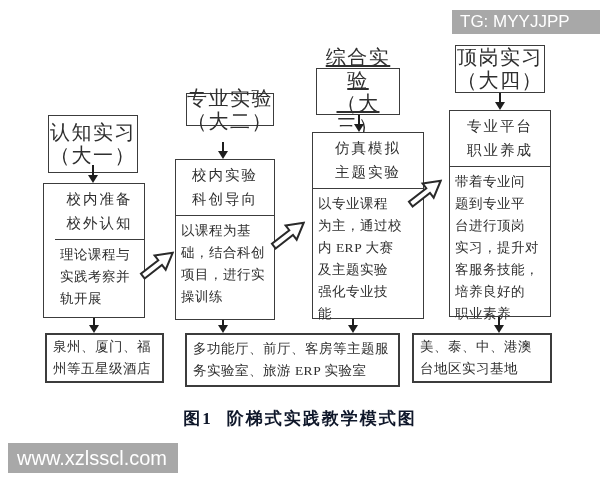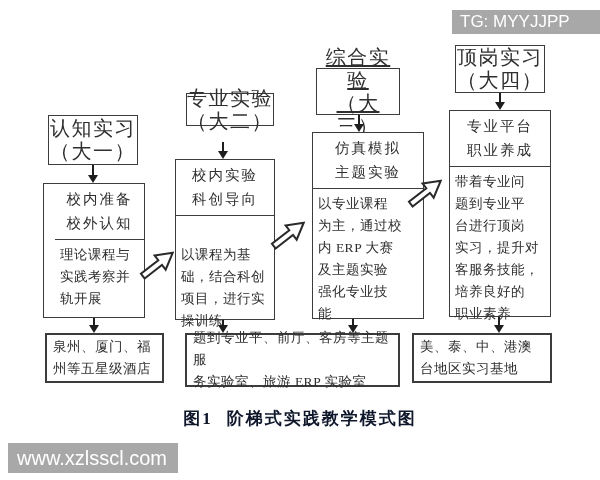--- a/index.html
+++ b/index.html
@@ -37,38 +37,38 @@
         font-family:"Liberation Sans","DejaVu Sans",sans-serif; display:flex; align-items:center; }
   .wm-tr { left:452px; top:10px; width:148px; height:24px; font-size:17px; padding-left:8px; }
   .wm-bl { left:8px; top:443px; width:161px; height:30px; font-size:20px; padding-left:9px; }
 </style>
 </head>
 <body>
 
 <div class="wm wm-tr">TG: MYYJJPP</div>
 <div class="wm wm-bl">www.xzlsscl.com</div>
 
-<div class="abs box ml" style="left:48px;top:115px;width:90px;height:50px;text-align:center;">认知实习
+<div class="abs box ml" style="left:48px;top:115px;width:90px;height:58px;text-align:center;">认知实习
 （大一）</div>
 <div class="varrow" style="left:86px;top:165px;height:18px;"></div>
 <div class="abs mainbox" style="left:43px;top:183px;width:102px;height:135px;padding-left:11px;">
   <div class="theme ml">校内准备
 校外认知</div>
   <div class="desc ml">理论课程与
 实践考察并
 轨开展</div>
 </div>
 <div class="varrow" style="left:87px;top:318px;height:15px;"></div>
 <div class="abs box heavy ml" style="left:45px;top:333px;width:119px;height:50px;">泉州、厦门、福
 州等五星级酒店</div>
 
 <div class="abs box ml" style="left:186px;top:93px;width:88px;height:33px;">专业实验
 （大二）</div>
 <div class="varrow" style="left:216px;top:142px;height:17px;"></div>
-<div class="abs mainbox" style="left:175px;top:159px;width:100px;height:161px;gap:24px;">
+<div class="abs mainbox" style="left:175px;top:159px;width:100px;height:161px;">
   <div class="theme ml">校内实验
 科创导向</div>
   <div class="desc ml">以课程为基
 础，结合科创
 项目，进行实
 操训练</div>
 </div>
 <div class="varrow" style="left:216px;top:320px;height:13px;"></div>
 
 <div class="abs box ml" style="left:316px;top:68px;width:84px;height:47px;text-decoration:underline;">综合实验
@@ -79,21 +79,21 @@
 主题实验</div>
   <div class="desc ml">以专业课程
 为主，通过校
 内 ERP 大赛
 及主题实验
 强化专业技
 能</div>
 </div>
 <div class="varrow" style="left:346px;top:319px;height:14px;"></div>
 
-<div class="abs box heavy ml" style="left:185px;top:333px;width:215px;height:54px;">题到专业平、前厅、客房等主题服
+<div class="abs box heavy ml" style="left:185px;top:333px;width:215px;height:54px;">多功能厅、前厅、客房等主题服
 务实验室、旅游 ERP 实验室</div>
 
 <div class="abs box ml" style="left:455px;top:45px;width:90px;height:48px;">顶岗实习
 （大四）</div>
 <div class="varrow" style="left:493px;top:93px;height:17px;"></div>
 <div class="abs mainbox" style="left:449px;top:110px;width:102px;height:207px;">
   <div class="theme ml">专业平台
 职业养成</div>
   <div class="desc ml">带着专业问
 题到专业平

